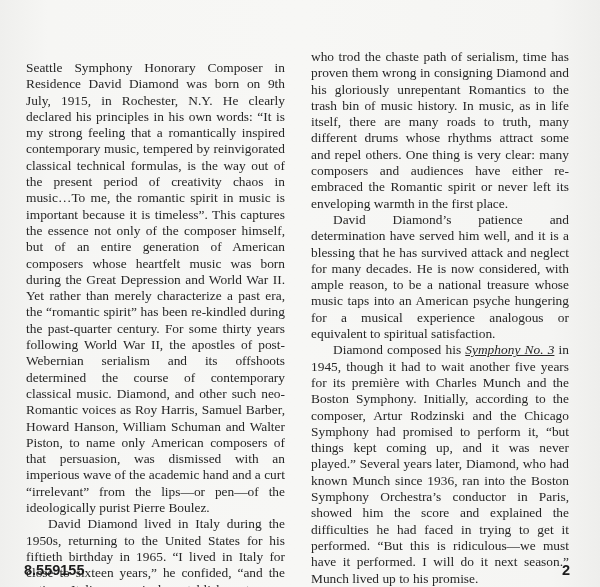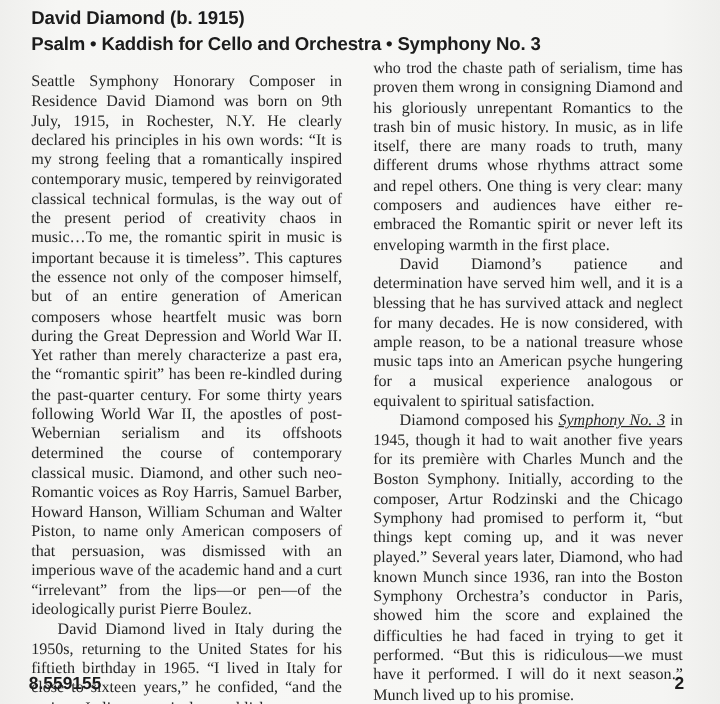--- a/index.html
+++ b/index.html
@@ -67,24 +67,20 @@
       color: #1c1c1c;
     }
     .footer-left { left: 24px; }
     .footer-right { left: 562px; }
   </style>
 </head>
 <body>
 
 <div class="page">
 
-  <div class="header">
-    <div class="composer">David Diamond (b. 1915)</div>
-    <div class="works">Psalm • Kaddish for Cello and Orchestra • Symphony No. 3</div>
-  </div>
 
   <div class="col left">
     <p class="cont">Seattle Symphony Honorary Composer in Residence David Diamond was born on 9th July, 1915, in Rochester, N.Y. He clearly declared his principles in his own words: “It is my strong feeling that a romantically inspired contemporary music, tempered by reinvigorated classical technical formulas, is the way out of the present period of creativity chaos in music…To me, the romantic spirit in music is important because it is timeless”. This captures the essence not only of the composer himself, but of an entire generation of American composers whose heartfelt music was born during the Great Depression and World War II. Yet rather than merely characterize a past era, the “romantic spirit” has been re-kindled during the past-quarter century. For some thirty years following World War II, the apostles of post-Webernian serialism and its offshoots determined the course of contemporary classical music. Diamond, and other such neo-Romantic voices as Roy Harris, Samuel Barber, Howard Hanson, William Schuman and Walter Piston, to name only American composers of that persuasion, was dismissed with an imperious wave of the academic hand and a curt “irrelevant” from the lips—or pen—of the ideologically purist Pierre Boulez.</p>
     <p class="indent">David Diamond lived in Italy during the 1950s, returning to the United States for his fiftieth birthday in 1965. “I lived in Italy for close to sixteen years,” he confided, “and the entire Italian musical establishment was dominated by the advanced twelve-note avant-garde. Everywhere I submitted music it was turned down because it was considered old-fashioned.”</p>
 
   </div>
 
   <div class="col right">
     <p class="cont">who trod the chaste path of serialism, time has proven them wrong in consigning Diamond and his gloriously unrepentant Romantics to the trash bin of music history. In music, as in life itself, there are many roads to truth, many different drums whose rhythms attract some and repel others. One thing is very clear: many composers and audiences have either re-embraced the Romantic spirit or never left its enveloping warmth in the first place.</p>
     <p class="indent">David Diamond’s patience and determination have served him well, and it is a blessing that he has survived attack and neglect for many decades. He is now considered, with ample reason, to be a national treasure whose music taps into an American psyche hungering for a musical experience analogous or equivalent to spiritual satisfaction.</p>

